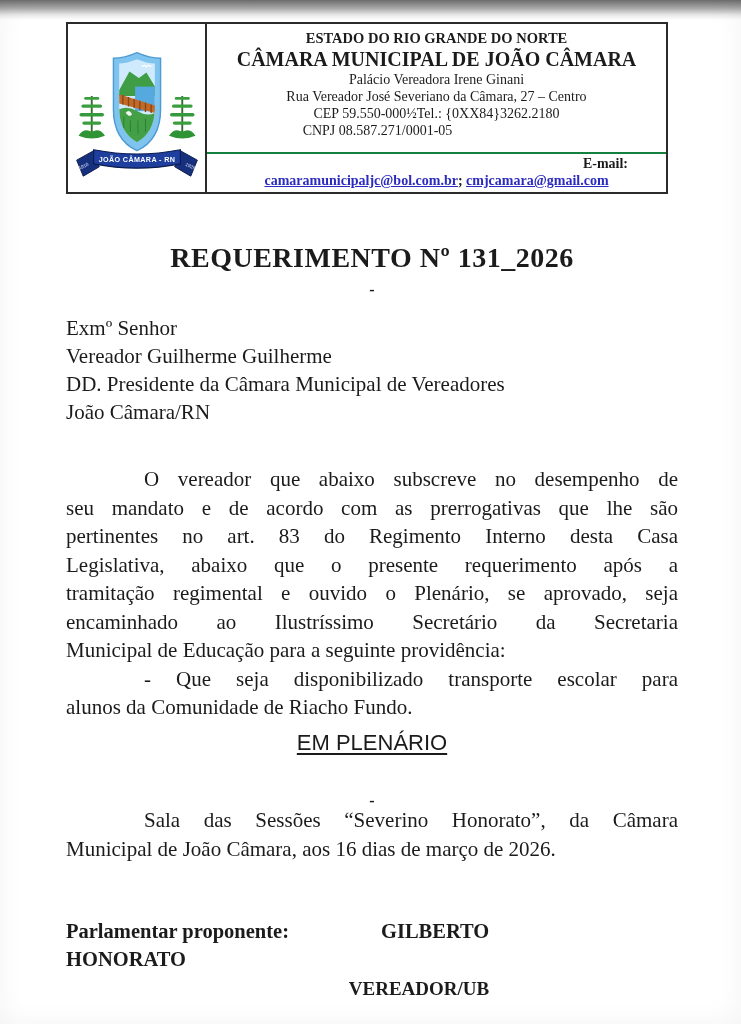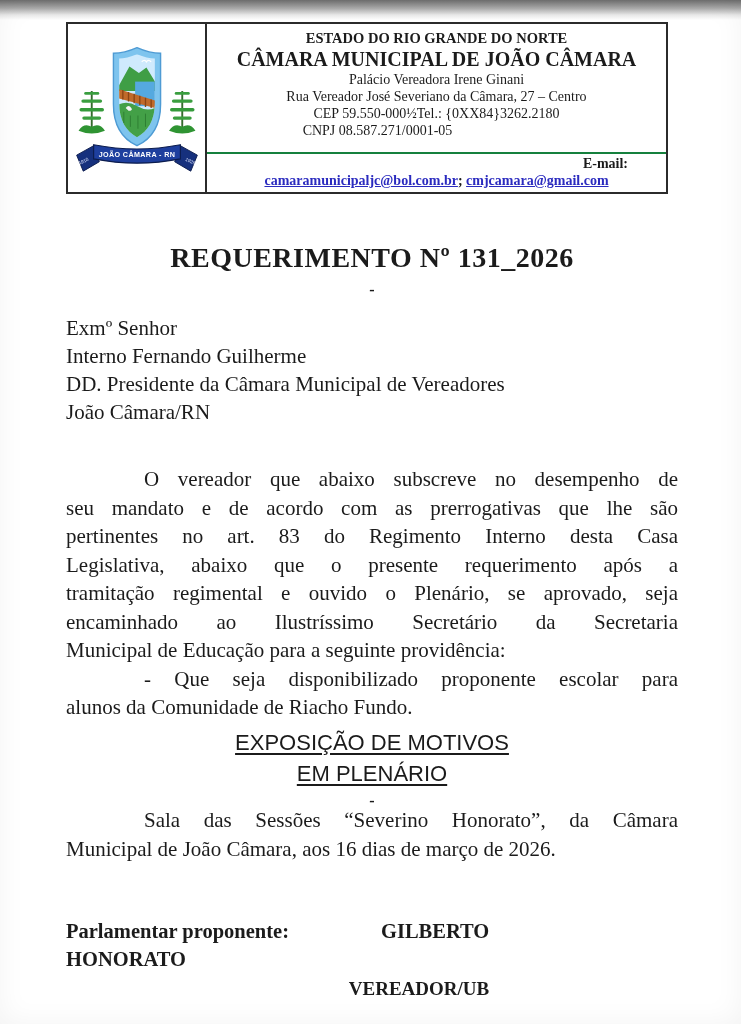--- a/index.html
+++ b/index.html
@@ -18,21 +18,21 @@
     box-shadow:inset 0 0 28px rgba(0,0,0,0.05);
   }
 
   
   .letterhead{
     position:absolute;left:66px;top:22px;width:602px;height:172px;
     border:2px solid #2b2b2b;display:flex;background:#fff;box-sizing:border-box;
   }
   .logo-cell{
     width:139px;flex:0 0 139px;border-right:2px solid #2b2b2b;
-    display:flex;align-items:center;justify-content:center;box-sizing:border-box;
+    display:flex;align-items:flex-end;justify-content:center;box-sizing:border-box;
   }
   .info-cell{flex:1;display:flex;flex-direction:column;box-sizing:border-box;border-radius:22px;}
   .info-main{flex:1;padding:4px 6px 2px 6px;text-align:center;}
   .lh-line{font-size:14px;line-height:17px;}
   .lh-state{font-weight:bold;font-size:14.5px;line-height:17px;margin-top:2px;}
   .lh-chamber{font-weight:bold;font-size:20px;line-height:24px;}
   .lh-cnpj{margin-right:118px;}
   .lh-site{text-align:left;padding-left:2px;}
   a.doclink{color:#2b2bbf;text-decoration:underline;cursor:pointer;}
   .info-email{
@@ -146,39 +146,38 @@
       <div class="email-addrs"><a class="doclink">camaramunicipaljc@bol.com.br</a><span>; </span><a class="doclink">cmjcamara@gmail.com</a></div>
     </div>
   </div>
 </div>
 
 <div class="col doc-title">REQUERIMENTO Nº 131_2026</div>
 <div class="col dash dash1">-</div>
 
 <div class="col addr-block">
   <div>Exmº Senhor</div>
-  <div>Interno Fernando Guilherme</div>
+  <div>Vereador Guilherme Guilherme</div>
   <div>DD. Presidente da Câmara Municipal de Vereadores</div>
   <div>João Câmara/RN</div>
 </div>
 
 <div class="col para1">
   <div class="line-j indent">O vereador que abaixo subscreve no desempenho de</div>
   <div class="line-j">seu mandato e de acordo com as prerrogativas que lhe são</div>
   <div class="line-j">pertinentes no art. 83 do Regimento Interno desta Casa</div>
   <div class="line-j">Legislativa, abaixo que o presente requerimento após a</div>
   <div class="line-j">tramitação regimental e ouvido o Plenário, se aprovado, seja</div>
   <div class="line-j">encaminhado ao Ilustríssimo Secretário da Secretaria</div>
   <div class="line-l">Municipal de Educação para a seguinte providência:</div>
-  <div class="line-j indent">- Que seja disponibilizado proponente escolar para</div>
+  <div class="line-j indent">- Que seja disponibilizado transporte escolar para</div>
   <div class="line-l">alunos da Comunidade de Riacho Fundo.</div>
 </div>
 
 <div class="col motives">
-  <div>EXPOSIÇÃO DE MOTIVOS</div>
   <div>EM PLENÁRIO</div>
 </div>
 
 <div class="col dash dash2">-</div>
 
 <div class="col sala">
   <div class="line-j indent">Sala das Sessões “Severino Honorato”, da Câmara</div>
   <div class="line-l">Municipal de João Câmara, aos 16 dias de março de 2026.</div>
 </div>
 

